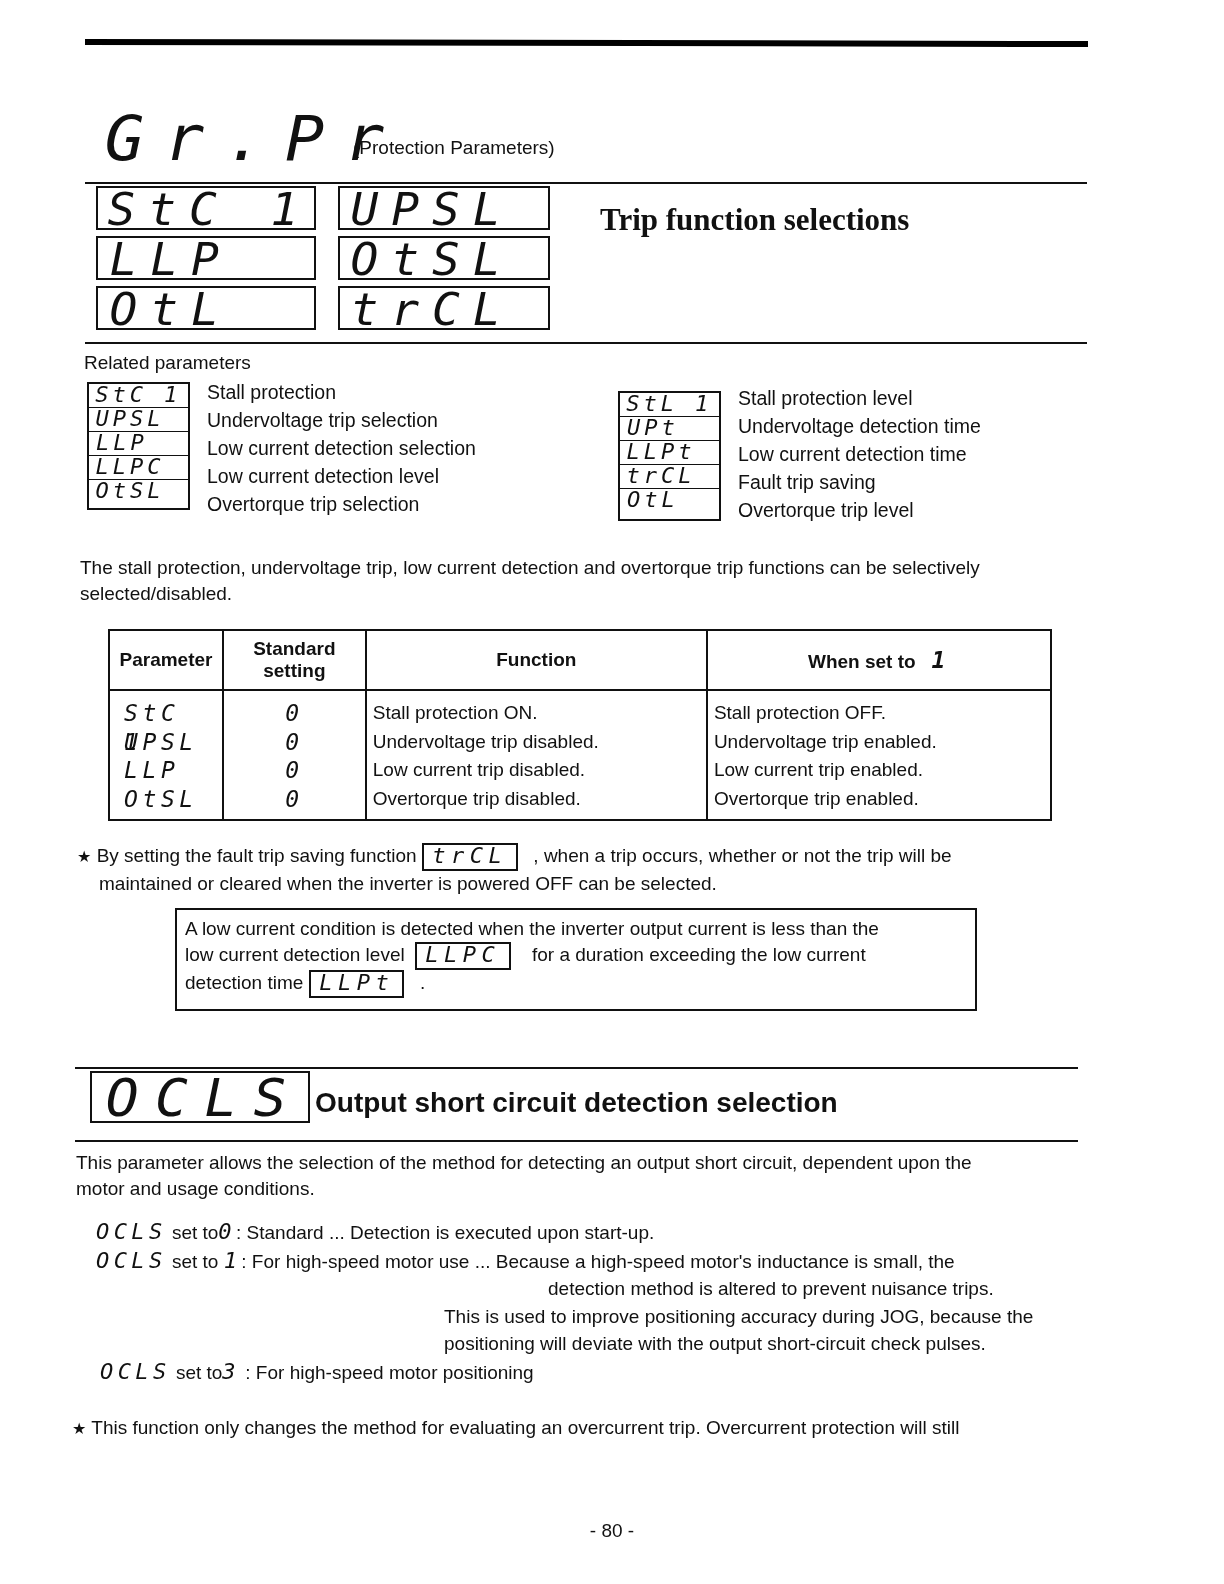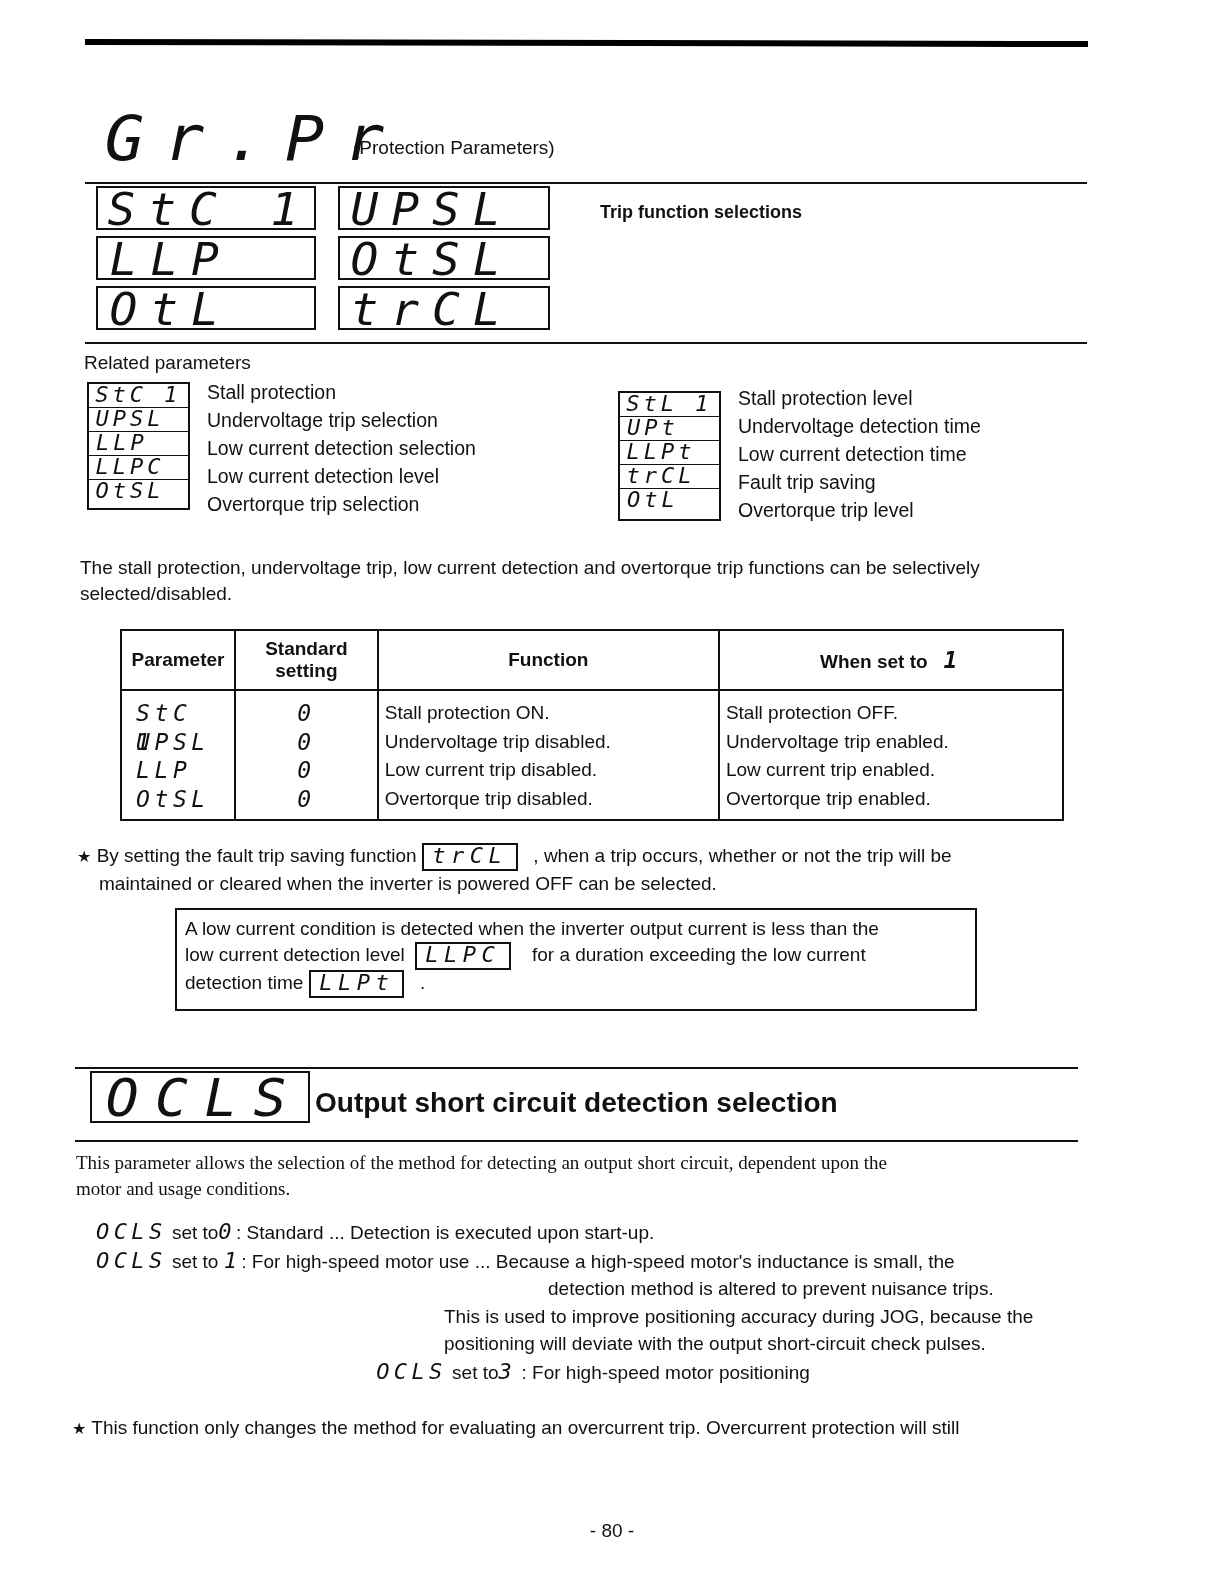--- a/index.html
+++ b/index.html
@@ -9,29 +9,29 @@
   .rule-top { left:85px; top:40px; width:1003px; height:6px; background:#000; transform:skewY(0.12deg); }
   .seg { font-family:"DejaVu Sans Mono", monospace; font-style:italic; font-weight:normal;
          letter-spacing:0.18em; transform:scaleX(1.05); display:inline-block; color:#111; }
   
   .group-code { left:112px; top:108px; font-size:62px; line-height:62px; letter-spacing:0.32em; }
   .group-sub { left:353px; top:137px; font-size:19px; }
   .hr { background:#111; }
   
   .pbox { border:2px solid #111; height:44px; box-sizing:border-box; overflow:hidden; }
   .pbox .seg { font-size:44px; line-height:44px; padding-left:14px; letter-spacing:0.28em; }
-  .trip-title { left:600px; top:202px; font-size:18px; font-weight:bold; }
+  .trip-title { left:600px; top:202px; font-size:31px; font-weight:bold;font-family:Liberation Serif, serif; }
   .related-label { left:84px; top:352px; font-size:19px; }
   .rel-box { border:2px solid #111; box-sizing:border-box; }
   .rel-cell { height:24px; border-bottom:1px solid #111; box-sizing:border-box; }
   .rel-cell:last-child { border-bottom:none; }
   .rel-cell .seg { font-size:21px; line-height:23px; padding-left:8px; }
   .rel-desc { font-size:19.5px; height:28px; line-height:28px; }
   .para { font-size:19px; line-height:26px; }
-  table.fn { border-collapse:collapse; position:absolute; left:120px; top:629px; width:944px; }
+  table.fn { border-collapse:collapse; position:absolute; left:108px; top:629px; width:944px; }
   table.fn th, table.fn td { border:2px solid #111; padding:0 6px; vertical-align:middle; }
   table.fn th { font-size:19px; font-weight:bold; height:58px; text-align:center; }
   table.fn td { font-size:19px; vertical-align:top; padding-top:8px; padding-bottom:6px; }
   .cellline { height:28.5px; line-height:28.5px; }
   .cellseg { font-family:"DejaVu Sans Mono", monospace; font-style:italic; font-size:23px; letter-spacing:0.2em; }
   .inline-box { display:inline-block; border:2px solid #111; padding:0 10px; height:24px; line-height:22px; vertical-align:middle; }
   .inline-box .seg { font-size:21px; letter-spacing:0.25em; }
   .note-box { left:175px; top:908px; width:802px; height:103px; border:2px solid #111; box-sizing:border-box; padding:6px 8px; }
   .ocls-box { left:90px; top:1071px; width:220px; height:52px; border:2px solid #111; box-sizing:border-box; }
   .ocls-box .seg { font-size:52px; line-height:50px; padding-left:18px; letter-spacing:0.3em; }
@@ -168,38 +168,38 @@
     <span class="inline-box"><span class="seg">LLPt</span></span>
     &nbsp;&nbsp;<span>.</span>
   </div>
 </div>
 
 <div class="abs hr" style="left:75px; top:1067px; width:1003px; height:2px;"></div>
 <div class="abs ocls-box"><span class="seg">OCLS</span></div>
 <div class="abs ocls-title">Output short circuit detection selection</div>
 <div class="abs hr" style="left:75px; top:1140px; width:1003px; height:2px;"></div>
 
-<div class="abs para" style="left:76px; top:1150px; width:1010px;font-family:Liberation Serif, serif;">
+<div class="abs para" style="left:76px; top:1150px; width:1010px;">
   <div>This parameter allows the selection of the method for detecting an output short circuit, dependent upon the</div>
   <div>motor and usage conditions.</div>
 </div>
 
 <div class="abs para" style="left:96px; top:1218px; width:990px; line-height:27.5px;">
   <div>
     <span class="item-seg">OCLS</span>
     <span>set to</span><span class="item-seg">0</span><span>: Standard ... Detection is executed upon start-up.</span>
   </div>
   <div>
     <span class="item-seg">OCLS</span>
     <span>set to</span>&nbsp;<span class="item-seg">1</span><span>: For high-speed motor use ... Because a high-speed motor's inductance is small, the</span>
   </div>
   <div style="padding-left:452px;">detection method is altered to prevent nuisance trips.</div>
   <div style="padding-left:348px;">This is used to improve positioning accuracy during JOG, because the</div>
   <div style="padding-left:348px;">positioning will deviate with the output short-circuit check pulses.</div>
-  <div style="padding-left:4px;text-align:center;">
+  <div style="padding-left:4px;">
     <span class="item-seg">OCLS</span>
     <span>set to</span><span class="item-seg">3</span>&nbsp;<span>: For high-speed motor positioning</span>
   </div>
 </div>
 
 <div class="abs para" style="left:72px; top:1415px; width:1015px;">
   <div>
     <span class="star">★</span>
     <span>This function only changes the method for evaluating an overcurrent trip. Overcurrent protection will still</span>
   </div>

